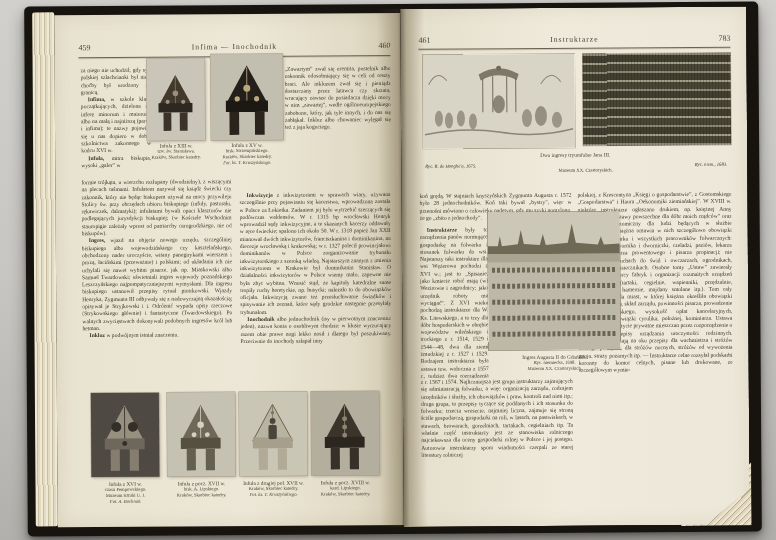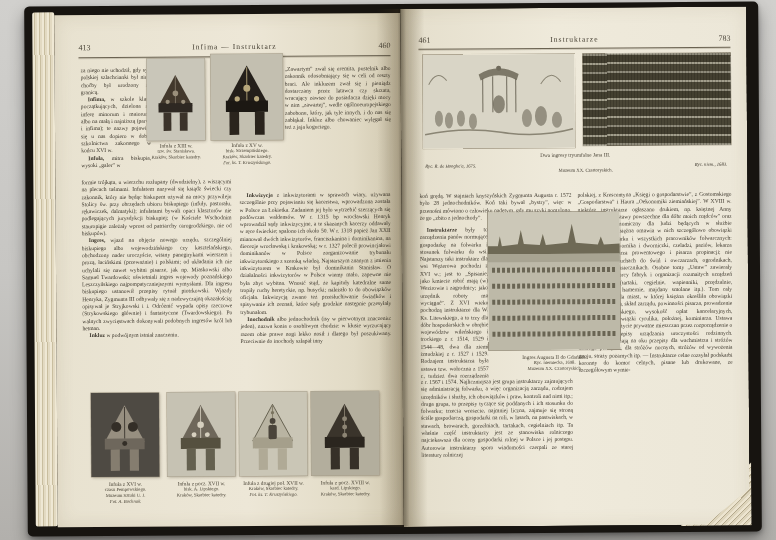--- a/index.html
+++ b/index.html
@@ -59,22 +59,22 @@
 </head>
 <body>
 
 <div class="frame">
   <div class="book">
     <div class="edge-left"></div>
     <div class="wedge"></div>
 
     <div class="page page-left">
       <div class="hdr" style="left:24px;top:28px;width:312px;">
-        <span>413</span>
-        <span class="ttl">Infima — Instruktarz</span>
+        <span>459</span>
+        <span class="ttl">Infima — Inochodnik</span>
         <span>460</span>
       </div>
       <div class="rule" style="left:24px;top:42px;width:312px;"></div>
 
       <div class="txt" style="left:26px;top:52px;width:70px;height:110px;">
         <p class="noind">za niego nie uchodził, gdy syn polskiej szlachcianki był nim, choćby był urodzony za granicą.</p>
         <p><span class="lead">Infima,</span> <span>w szkole klasa początkujących, dzielona na inferę minorum i maiorum, albo na małą i najniższą (parva i infima); te nazwy pojawiły się u nas dopiero w dobie szkolnictwa zakonnego w końcu XVI w.</span></p>
         <p><span class="lead">Infuła,</span> <span>mitra biskupia, wysoki „galer” w</span></p>
       </div>
 

